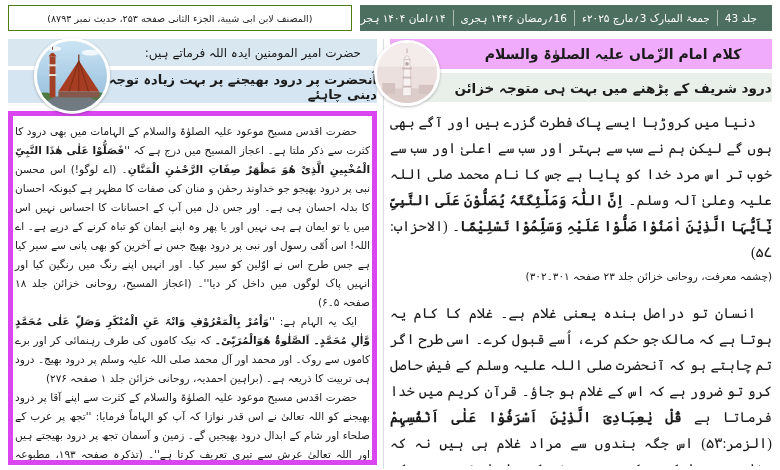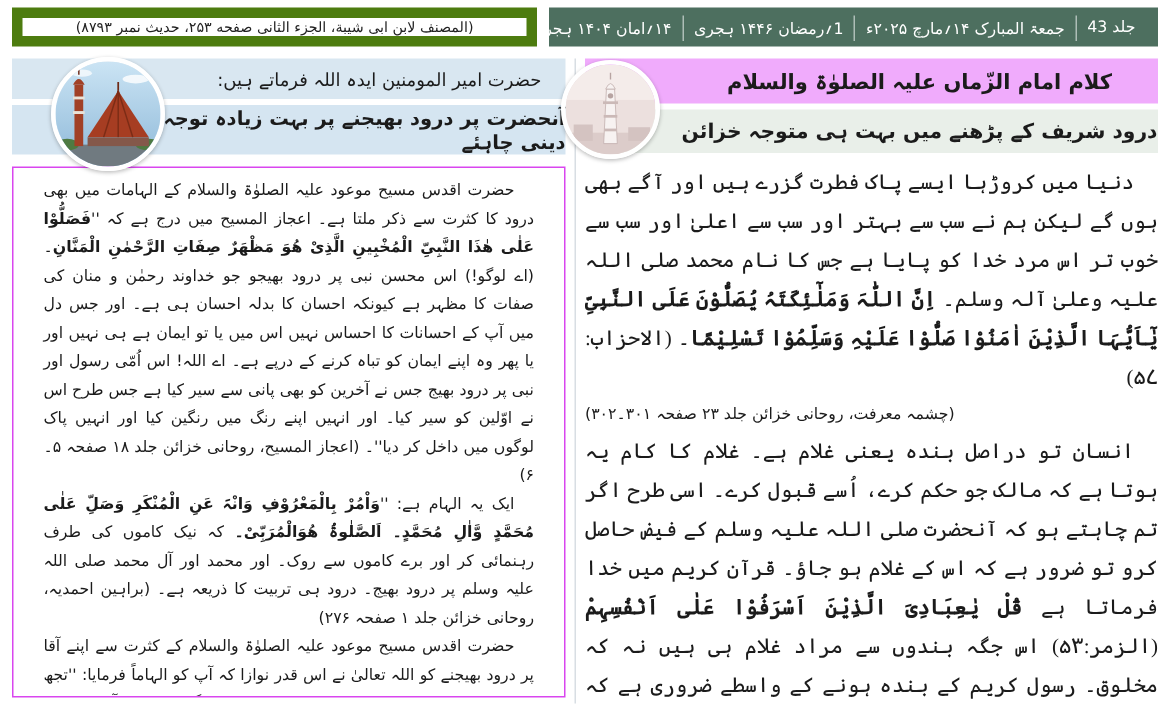--- a/index.html
+++ b/index.html
@@ -13,21 +13,21 @@
   
   .topbar{display:flex;gap:8px;height:26px;}
   .issue-bar{
     flex:1.16;background:#4d6f5f;color:#fff;
     display:flex;align-items:center;justify-content:space-between;
     padding:0 8px;font-size:10.5px;white-space:nowrap;overflow:hidden;
   }
   .iseg{padding:2px 7px;}
   .iseg:not(:first-child){border-right:1px solid rgba(255,255,255,.55);}
   .hadith-box{
-    flex:1;border:7px solid #4d7c0f;background:#fff;
+    flex:1;border:1px solid #4d7c0f;background:#fff;
     display:flex;align-items:center;justify-content:center;
     font-size:9.5px;color:#222;white-space:nowrap;overflow:hidden;
   }
 
   
   .columns{display:flex;margin-top:8px;height:430px;}
   .divider{width:1px;background:#d8dee3;margin:0 6px;}
   .col-right{width:382px;flex:none;position:relative;border-left:none;}
   .col-left{flex:1;position:relative;min-width:0;}
 
@@ -47,37 +47,37 @@
   .circle-photo{position:absolute;border-radius:50%;overflow:hidden;
                 border:3px solid #fff;box-shadow:0 1px 3px rgba(0,0,0,.28);z-index:5;}
   .circle-right{width:60px;height:60px;top:1px;left:-16px;}
   .circle-left{width:70px;height:70px;top:-1px;left:26px;}
   .circle-photo svg{display:block;width:100%;height:100%;}
 
   
   .body{margin-top:8px;overflow:hidden;text-align:justify;}
   .body-right{font-size:14px;line-height:26px;height:356px;}
   .body-right p.para{margin:0;text-indent:16px;font-family:Liberation Serif, serif;}
-  .body-right p.cite{margin:3px 0 5px;font-size:10.5px;line-height:15px;
-                     text-align:left;text-indent:0;}
+  .body-right p.cite{margin:3px 0 17px;font-size:10.5px;line-height:15px;
+                     text-align:right;text-indent:0;}
   .quran{font-weight:bold;}
   .body-left{font-size:10.5px;line-height:19px;height:354px;
-             border:1px solid #d946ef;box-sizing:border-box;padding:6px 20px;}
+             border:5px solid #d946ef;box-sizing:border-box;padding:6px 2px;}
   .body-left p.para{margin:0;text-indent:13px;}
 </style>
 </head>
 <body>
 
 <div class="page">
 
   <header class="topbar">
     <div class="issue-bar" id="issue-bar">
         <span class="iseg">جلد 43</span>
-        <span class="iseg">جمعۃ المبارک ۱۴؍مارچ ۲۰۲۵ء</span>
-        <span class="iseg">1؍رمضان ۱۴۴۶ ہجری</span>
+        <span class="iseg">جمعۃ المبارک 3؍مارچ ۲۰۲۵ء</span>
+        <span class="iseg">16؍رمضان ۱۴۴۶ ہجری</span>
         <span class="iseg">۱۴؍امان ۱۴۰۴ ہجری شمسی</span>
       </div>
     <div class="hadith-box">
       <span>(المصنف لابن ابی شیبة، الجزء الثانی صفحه ۲۵۳، حدیث نمبر ۸۷۹۳)</span>
     </div>
   </header>
 
   <div class="columns">
 
     <main class="col-right">

